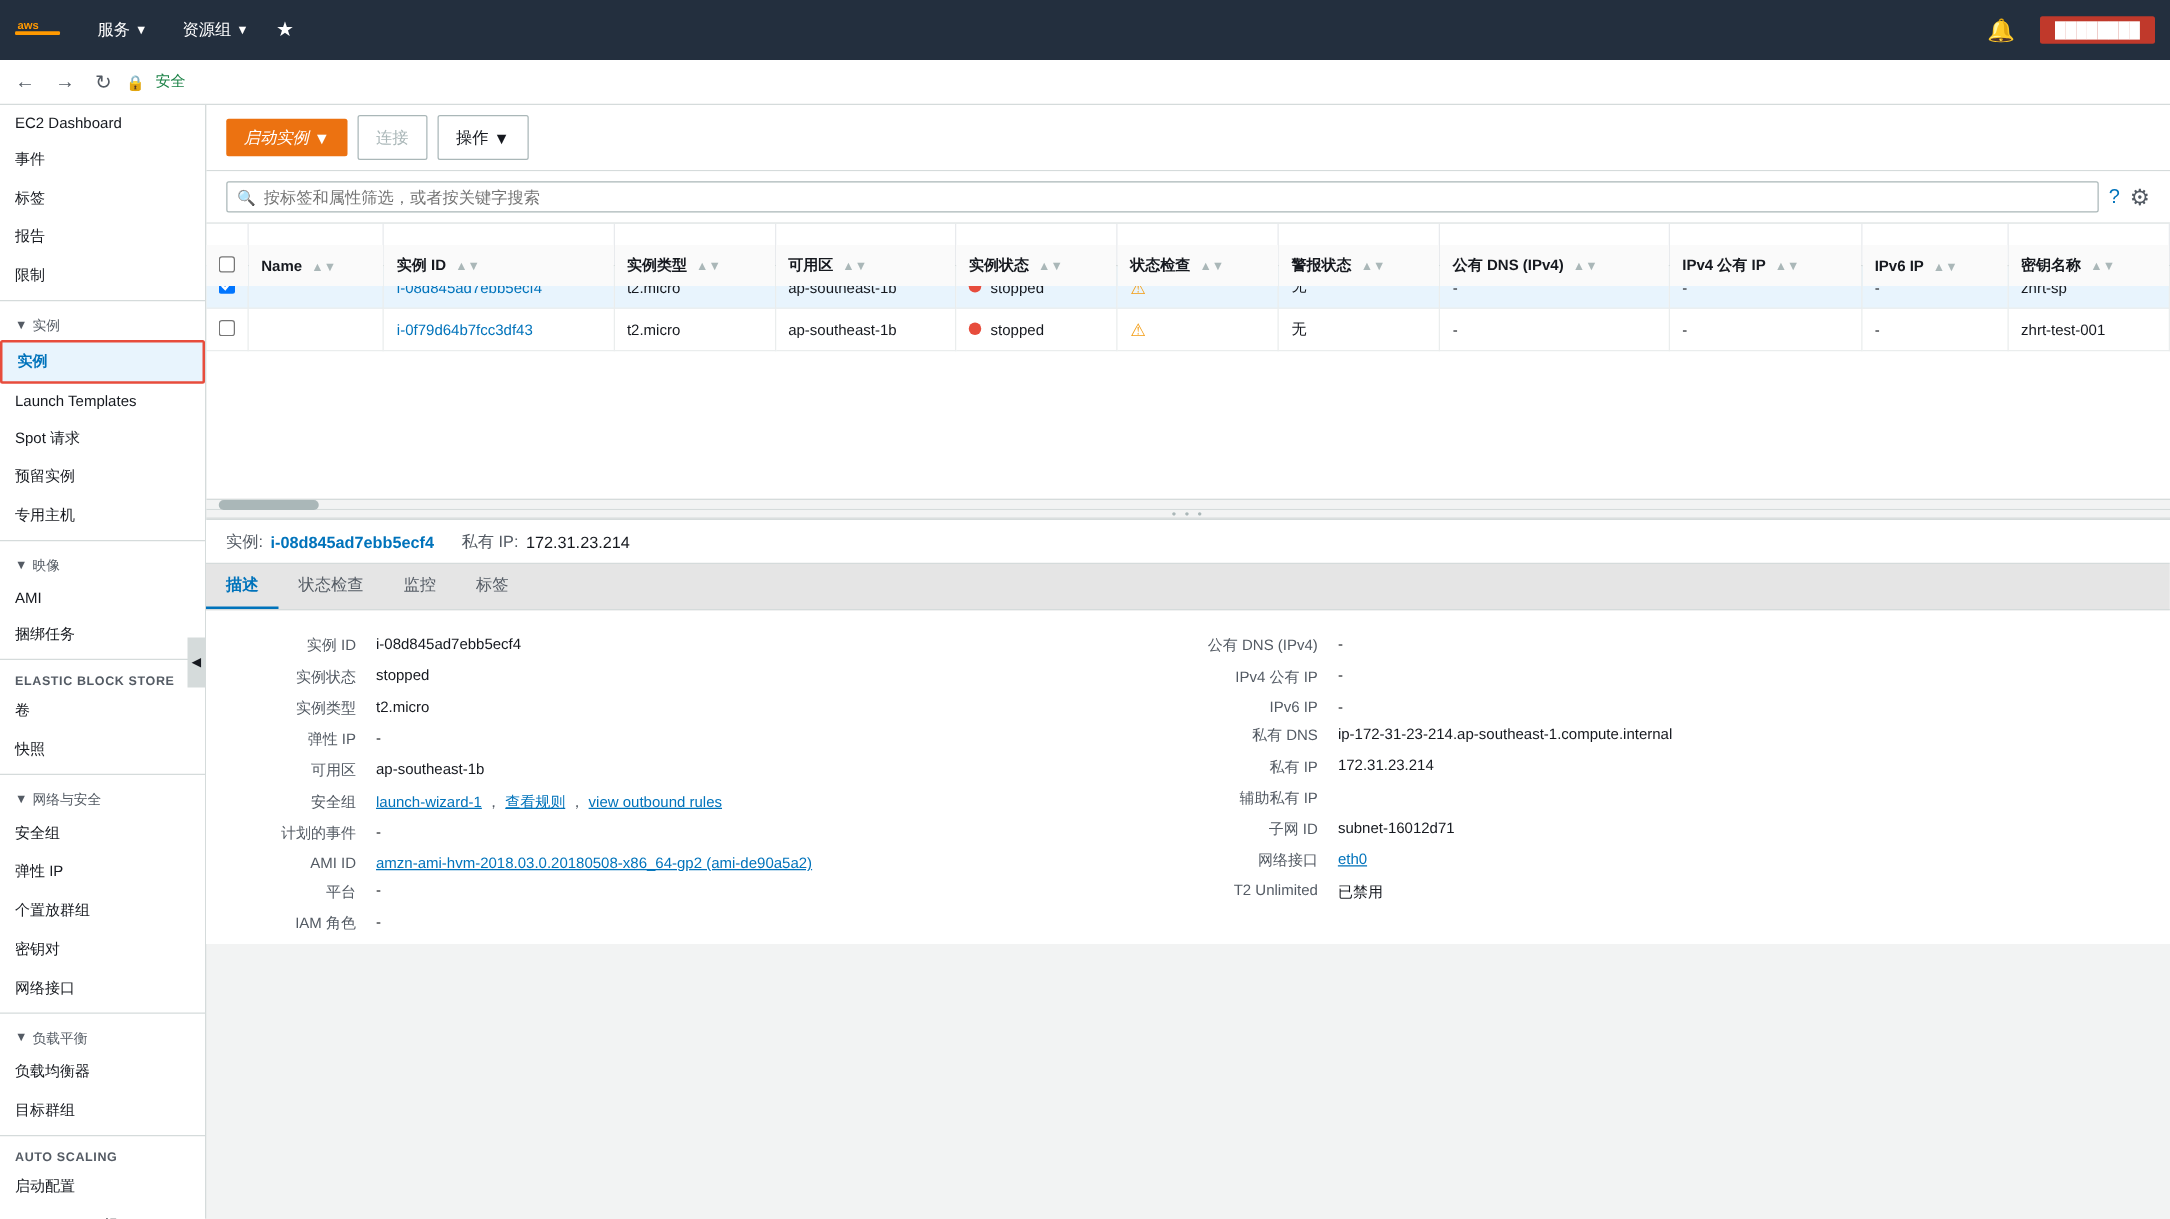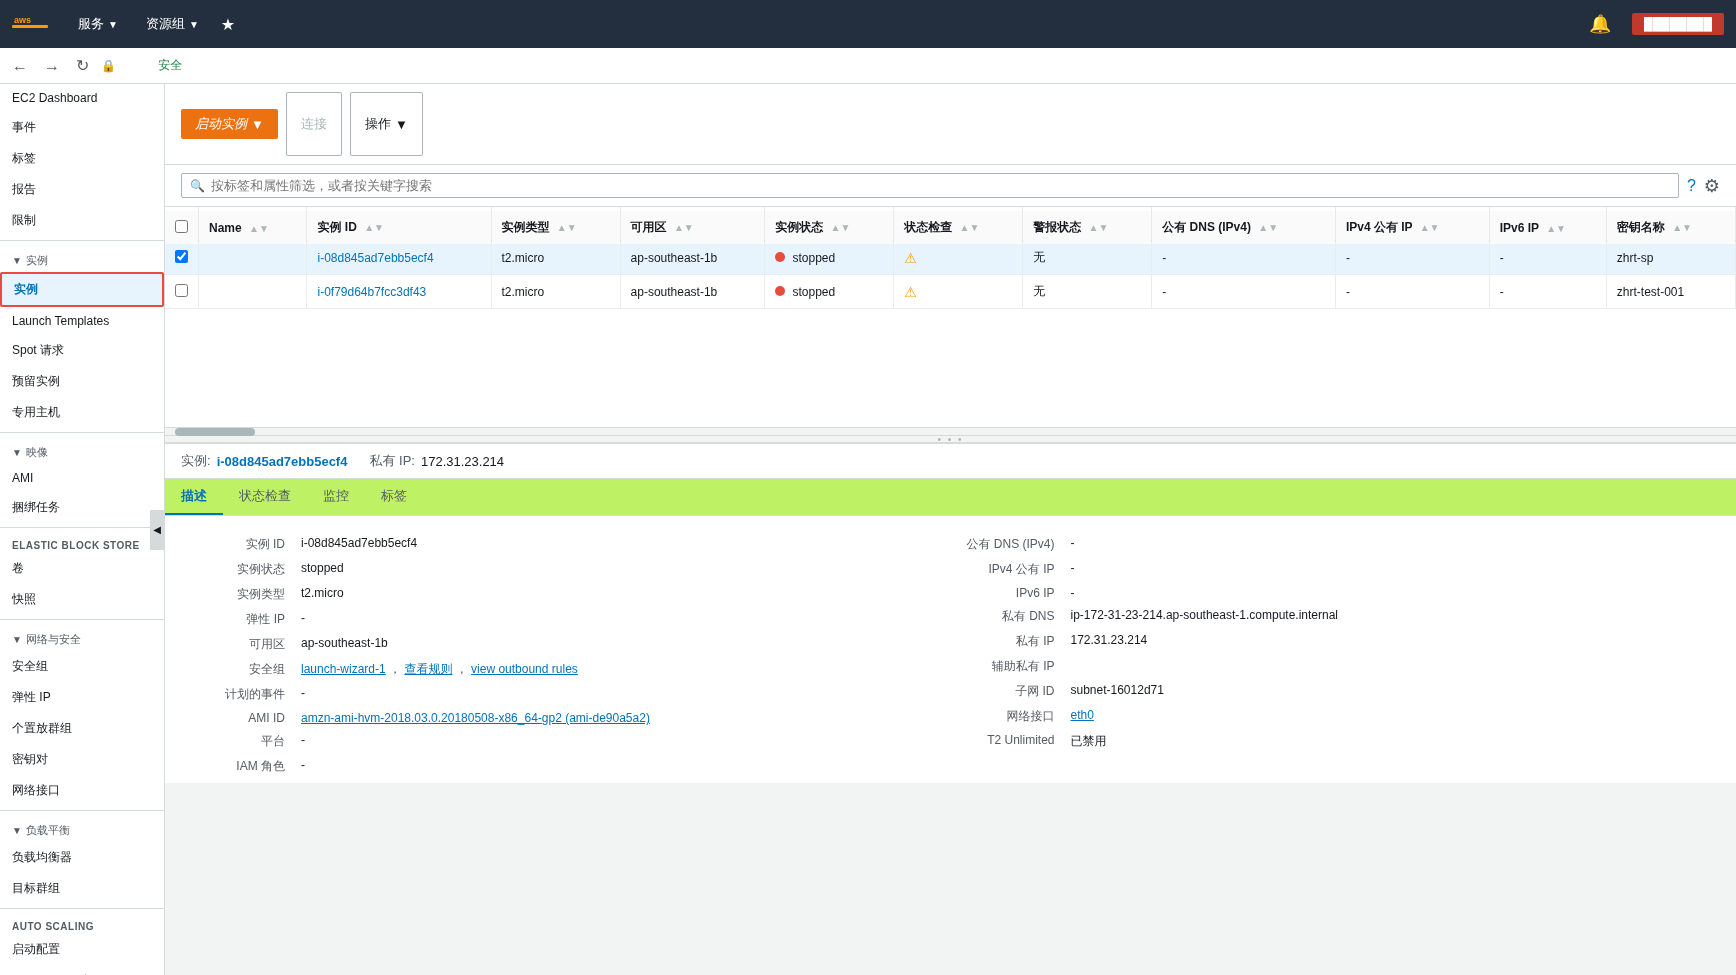--- a/index.html
+++ b/index.html
@@ -146,21 +146,21 @@
       font-size: 13px;
       display: flex;
       align-items: center;
       gap: 4px;
       font-style: italic;
     }
     .btn-secondary {
       background: #fff;
       color: #16191f;
       border: 1px solid #aab7b8;
-      padding: 22px 14px;
+      padding: 8px 14px;
       border-radius: 2px;
       cursor: pointer;
       font-size: 13px;
       display: flex;
       align-items: center;
       gap: 4px;
     }
     .btn-secondary.disabled { color: #aab7b8; cursor: default; }
 
     
@@ -204,21 +204,21 @@
     .data-table th {
       background: #fafafa;
       border-bottom: 1px solid #d5dbdb;
       border-right: 1px solid #e8eaed;
       padding: 8px 10px;
       text-align: left;
       font-weight: 600;
       color: #16191f;
       white-space: nowrap;
       position: sticky;
-      top: 4px;
+      top: 17px;
       z-index: 1;
     }
     .data-table th .sort-icon { color: #aab7b8; font-size: 10px; margin-left: 4px; }
     .data-table td {
       border-bottom: 1px solid #eaeded;
       border-right: 1px solid #eaeded;
       padding: 8px 10px;
       color: #16191f;
       white-space: nowrap;
     }
@@ -278,21 +278,21 @@
       display: flex;
       align-items: center;
       gap: 6px;
     }
     .detail-instance-id { color: #0073bb; font-weight: 600; }
 
     
     .detail-tabs {
       display: flex;
       border-bottom: 1px solid #d5dbdb;
-      background: #bef264;
+      background: #e5e5e5;
     }
     .detail-tab {
       padding: 8px 16px;
       font-size: 13px;
       cursor: pointer;
       color: #545b64;
       border-bottom: 2px solid transparent;
     }
     .detail-tab.active {
       color: #0073bb;
@@ -365,21 +365,21 @@
   <div class="nav-spacer"></div>
   <div class="nav-bell">🔔</div>
   <div class="nav-user" style="background:#c0392b;">████████</div>
 </div>
 
 <div class="url-bar">
   <span class="url-nav-btn">←</span>
   <span class="url-nav-btn">→</span>
   <span class="url-nav-btn">↻</span>
   <span class="url-bar-lock">🔒</span>
-  <span class="url-bar-lock" style="margin-right:4px;margin-left:34px;">安全</span>
+  <span class="url-bar-lock" style="margin-right:4px;">安全</span>
 </div>
 
 <div class="main-layout">
 
   <div class="sidebar">
     <div class="sidebar-item">
       <span>EC2 Dashboard</span>
     </div>
     <div class="sidebar-item">
       <span>事件</span>

